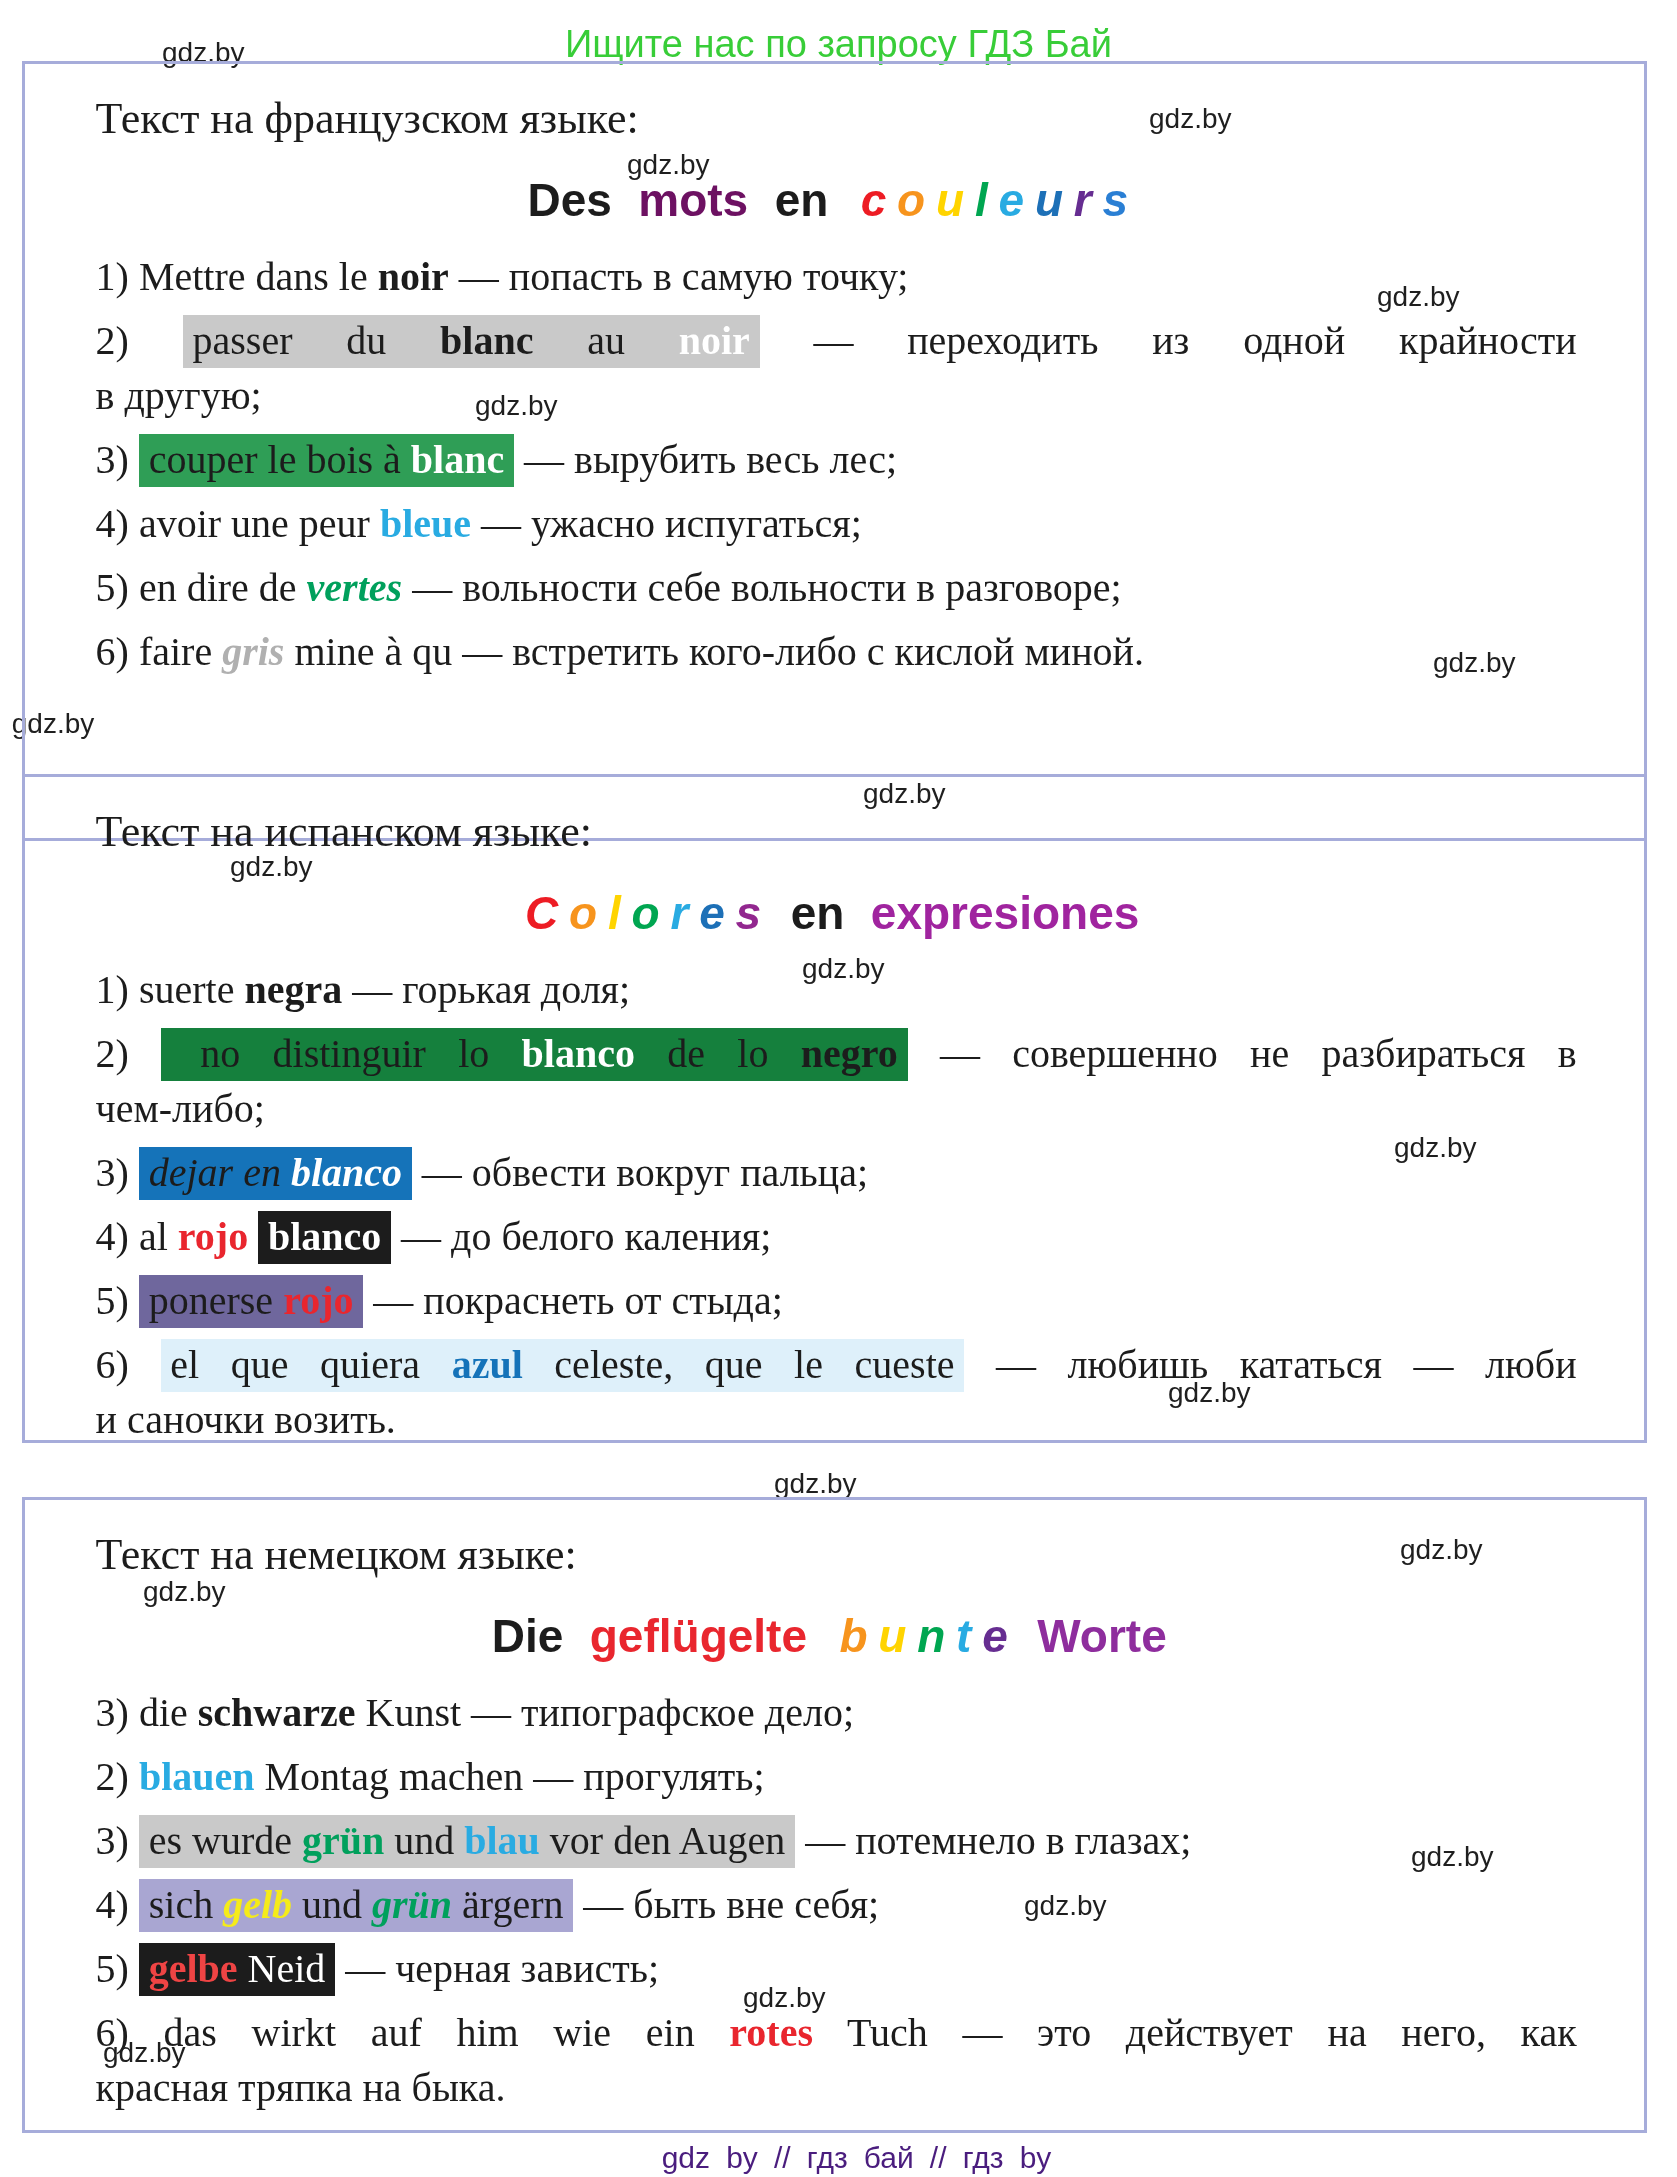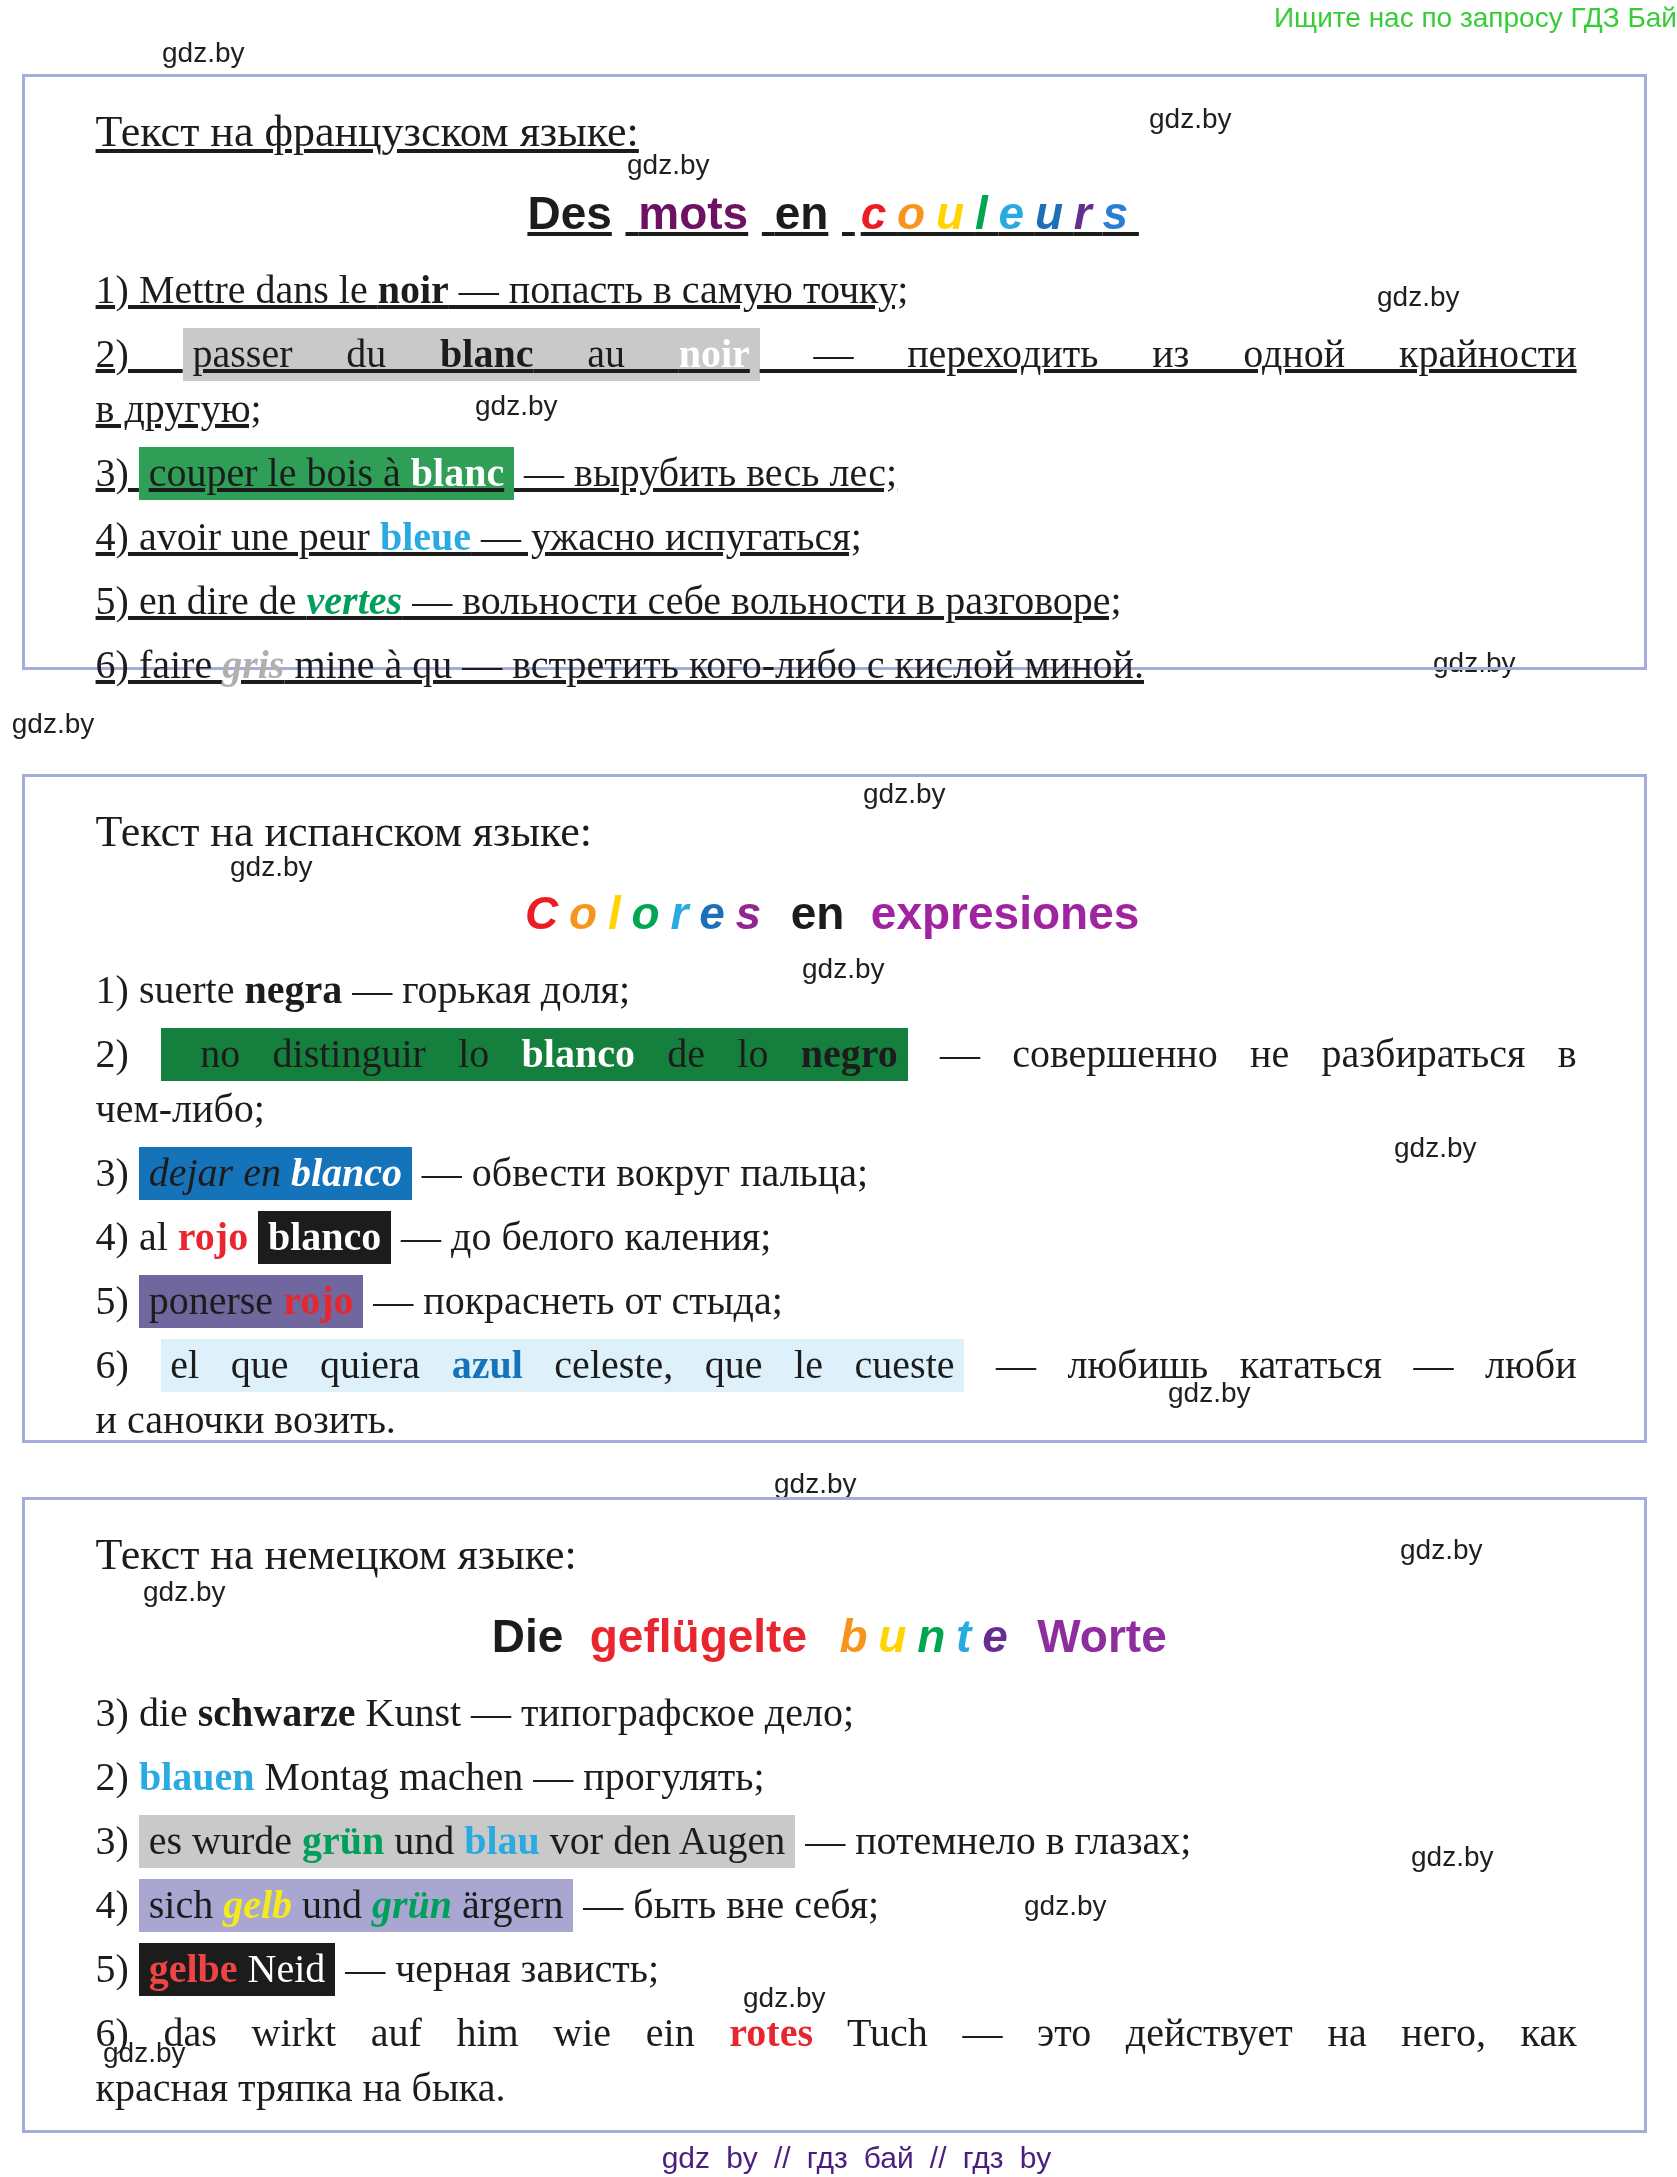--- a/index.html
+++ b/index.html
@@ -5,39 +5,39 @@
   html, body { margin: 0; padding: 0; }
   body {
     width: 1677px; height: 2178px;
     position: relative;
     background: #ffffff;
     font-family: "Liberation Serif", serif;
     color: #1c1c1c;
     overflow: hidden;
   }
   .promo {
-    position: absolute; top: 2px; left: 0; width: 100%;
-    text-align: right;
+    position: absolute; top: 23px; left: 0; width: 100%;
+    text-align: center;
     font-family: "Liberation Sans", sans-serif;
-    font-size: 28px;
+    font-size: 38px;
   }
   .watermark {
     position: absolute;
     font-family: "Liberation Sans", sans-serif;
     font-size: 28px; color: #1f1f1f;
     white-space: nowrap;
   }
   .lang-box {
     position: absolute; left: 21.6px; width: 1625px;
     border: 3.9px solid #a6acda;
     box-sizing: border-box;
     padding: 15.7px 67px 15.7px 71px;
     background: transparent;
   }
-  #box-french  { top: 74px;  height: 596px; text-decoration: underline; }
+  #box-french  { top: 61px;  height: 780px; }
   #box-spanish { top: 774px; height: 669px; }
   #box-german  { top: 1497px; height: 636px; }
   .box-heading { font-size: 44px; margin: 13.7px 0 0 0; }
   .box-title {
     text-align: center;
     font-family: "Liberation Sans", sans-serif;
     font-size: 46px; font-weight: bold;
     margin: 29px 0 21.6px 0;
     white-space: nowrap;
   }

